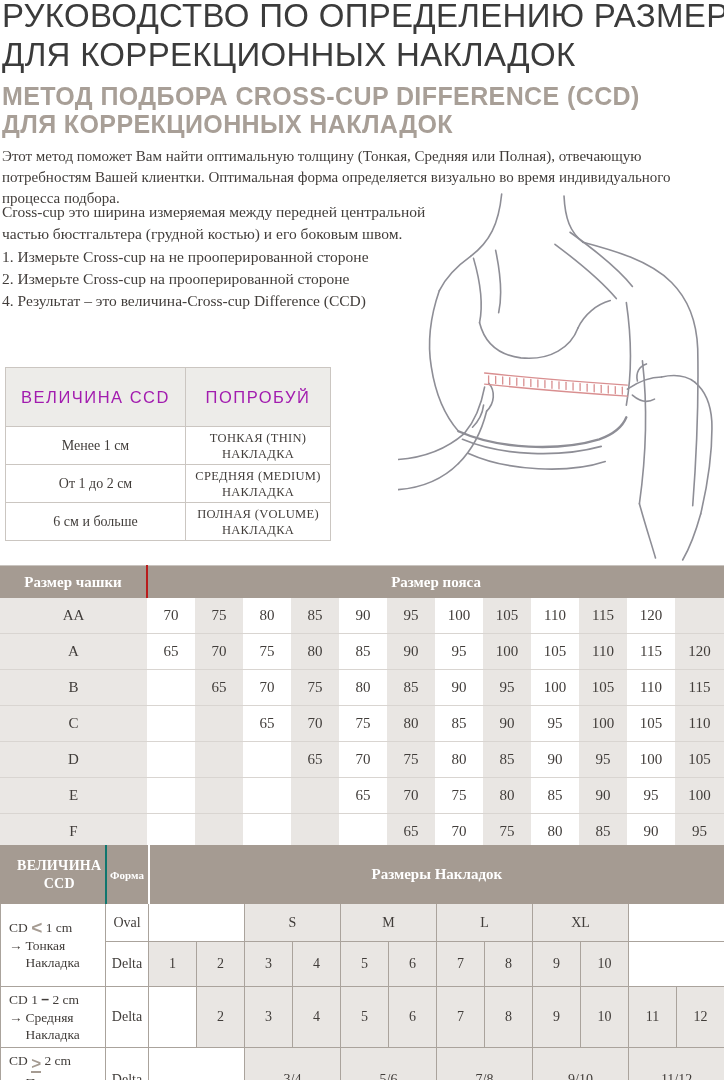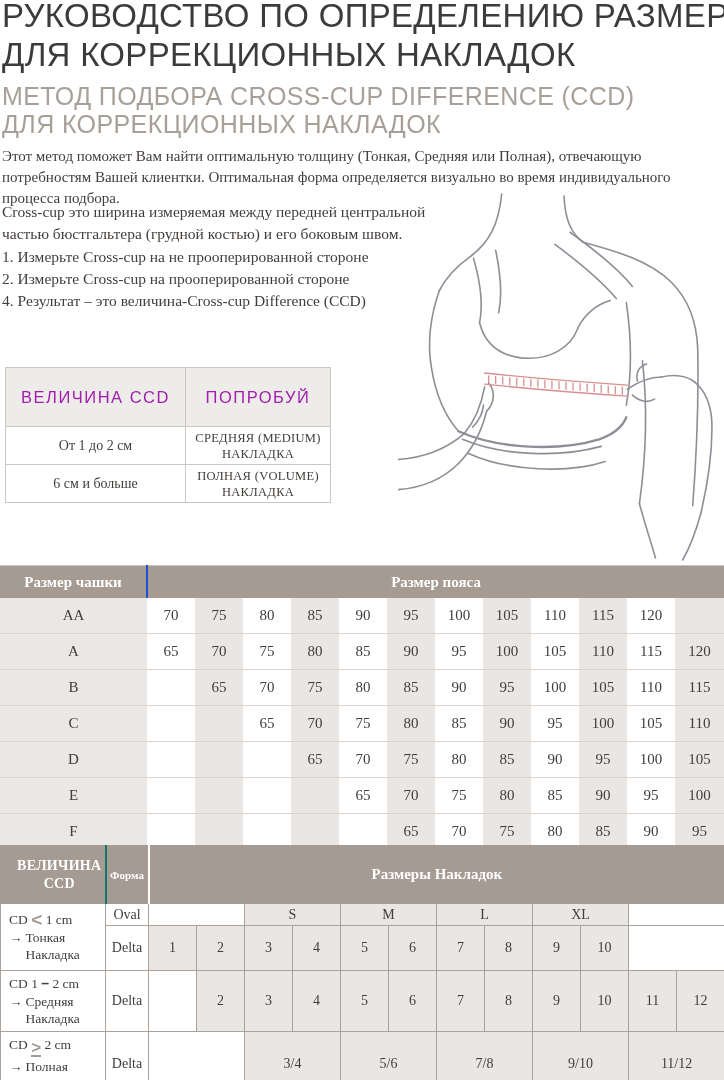--- a/index.html
+++ b/index.html
@@ -22,21 +22,21 @@
     position:absolute;top:-4px;left:2px;margin:0;
     font-family:"Liberation Sans",sans-serif;font-weight:300;
     font-size:33px;line-height:39px;color:#3b3b3b;letter-spacing:.3px;white-space:nowrap;
   }
   h1 .t-line{display:block;}
   h2{
     position:absolute;top:82px;left:2px;margin:0;
     font-family:"Liberation Sans",sans-serif;font-weight:400;
     font-size:25px;line-height:28px;color:var(--subtitle);letter-spacing:.4px;white-space:nowrap;
   }
-  h2 .t-line{display:block;}
+  h2 .t-line{display:block;font-weight:bold;}
   .intro{position:absolute;top:146px;left:2px;width:722px;margin:0;font-size:15px;line-height:21px;}
 
   .measure-text{position:absolute;top:201px;left:2px;width:432px;font-size:15.5px;line-height:22px;}
   .measure-desc{margin:0 0 1px 0;}
 
   .illustration{position:absolute;left:398px;top:190px;width:326px;height:374px;}
   .sketch{fill:none;stroke:var(--sketch);stroke-width:1.6;stroke-linecap:round;}
   .sketch-thick{stroke-width:2.3;}
   .tape{fill:none;stroke:var(--tape);stroke-width:1.3;stroke-linecap:round;}
 
@@ -50,21 +50,21 @@
     color:#a21caf;font-size:16.5px;letter-spacing:1.5px;height:58px;border:1px solid #cbc6c1;text-align:center;
   }
   #ccd-table td{border:1px solid #cbc6c1;height:37px;text-align:center;vertical-align:middle;}
   #ccd-table td.ccd-val{font-size:14px;}
   #ccd-table td.ccd-pad{font-size:12.5px;letter-spacing:.3px;line-height:16px;}
 
   
   #size-table{position:absolute;left:0;top:565px;width:724px;border-collapse:collapse;table-layout:fixed;border-top:1px solid #c9c4bf;}
   #size-table th,#size-table td{text-align:center;vertical-align:middle;}
   #size-table .sz-head th{background:var(--brown);color:#fff;height:32px;font-size:15px;font-weight:bold;}
-  #size-table th.sz-cup{border-right:2px solid #1d4ed8;}
+  #size-table th.sz-cup{border-right:2px solid #b91c1c;}
   #size-table tbody th{background:var(--labelFill);font-weight:400;font-size:15px;height:35px;}
   #size-table tbody td{font-size:15px;height:25px;}
   #size-table tbody tr+tr th,#size-table tbody tr+tr td{border-top:1px solid #d9d5d1;}
   #size-table td.alt{background:var(--cellFill);}
   #size-table .sz-foot th{background:var(--brown);color:#fff;height:26px;font-size:14.5px;font-weight:bold;border-left:2px solid #fff;}
   #size-table .sz-foot th:first-child{border-left:none;}
 
   
   #pad-table{
     position:absolute;left:0;top:845px;width:724px;border-collapse:collapse;table-layout:fixed;
@@ -194,20 +194,24 @@
         <col style="width: 145px;">
       </colgroup>
       <thead>
         <tr>
           <th>ВЕЛИЧИНА CCD</th>
           <th>ПОПРОБУЙ</th>
         </tr>
       </thead>
       <tbody>
         <tr>
+          <td class="ccd-val">Менее 1 см</td>
+          <td class="ccd-pad">ТОНКАЯ (THIN)<br>НАКЛАДКА</td>
+        </tr>
+        <tr>
           <td class="ccd-val">От 1 до 2 см</td>
           <td class="ccd-pad">СРЕДНЯЯ (MEDIUM)<br>НАКЛАДКА</td>
         </tr>
         <tr>
           <td class="ccd-val">6 см и больше</td>
           <td class="ccd-pad">ПОЛНАЯ (VOLUME)<br>НАКЛАДКА</td>
         </tr>
       </tbody>
     </table>
 
@@ -392,21 +396,21 @@
         <col style="width: 48px;">
       </colgroup>
       <thead>
         <tr class="pd-head">
           <th class="pd-cond-h">ВЕЛИЧИНА<br>CCD</th>
           <th class="pd-shape-h">Форма</th>
           <th class="pd-main-h" colspan="12">Размеры Накладок</th>
         </tr>
       </thead>
       <tbody>
-        <tr style="height: 22px; border-radius: 12px;">
+        <tr style="height: 38px; border-radius: 12px;">
           <th class="pd-cond" rowspan="2">
             <div class="cond1">CD <span class="sym sym-lt">&lt;</span> 1 cm</div>
             <div class="cond2">
               <span class="arrow">→</span>
               <span>Тонкая<br>Накладка</span>
             </div>
           </th>
           <td class="pd-shape">Oval</td>
           <td colspan="2"></td>
           <td class="filled" colspan="2">S</td>

